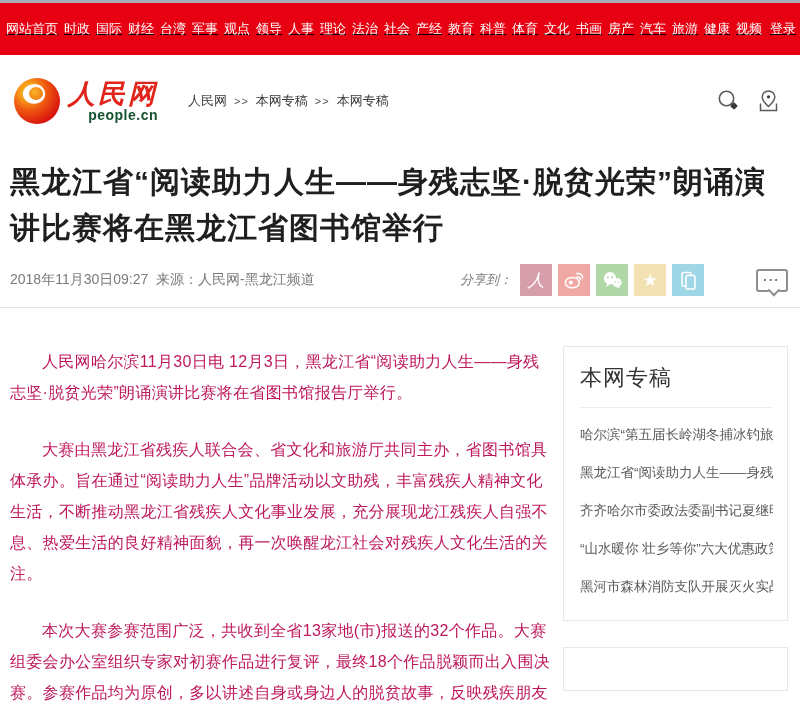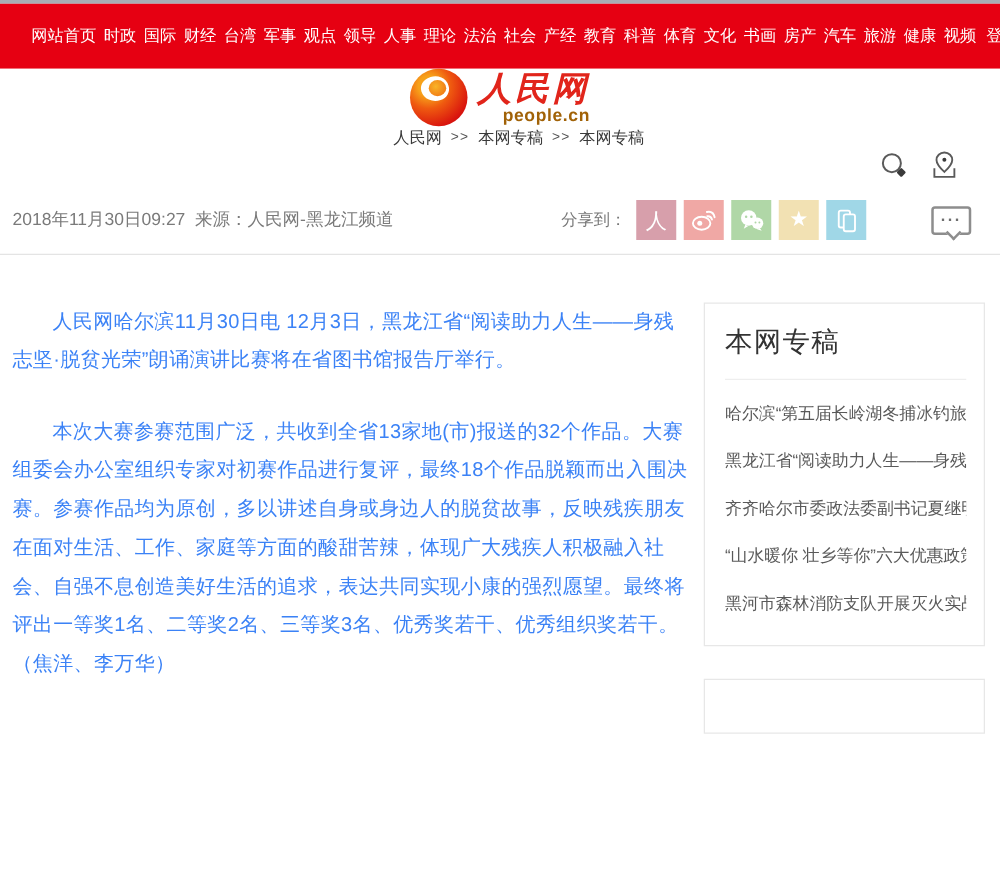--- a/index.html
+++ b/index.html
@@ -3,66 +3,66 @@
 <meta charset="utf-8">
 <style>
   * { margin:0; padding:0; box-sizing:border-box; }
   html,body { width:800px; height:711px; overflow:hidden; background:#fff;
     font-family:"Liberation Sans","DejaVu Sans",sans-serif; }
   .page { width:800px; height:711px; position:relative; background:#fff; }
 
   
   .top-strip { height:3px; background:#a8aeb5; }
   .topnav { height:52px; background:#e60012; display:flex; align-items:center;
-    padding:0 12px 0 22px; white-space:nowrap; }
+    padding:0 12px 0 3px; white-space:nowrap;text-decoration:underline; }
   .topnav a { color:#fff; font-size:13px; text-decoration:none; padding:0 3px; cursor:pointer; }
   .topnav .auth { margin-left:auto; display:flex; }
   .topnav .auth a { padding:0 5px; }
 
   
-  .site-header { height:92px; display:flex; align-items:center; padding:0 27px; background:#fff;flex-direction:column; }
+  .site-header { height:92px; display:flex; align-items:center; padding:0 14px; background:#fff; }
   .logo { display:flex; align-items:center; cursor:pointer; }
   .logo-ball { width:46px; height:46px; border-radius:50%; position:relative; flex:0 0 auto;
     background:radial-gradient(circle at 32% 30%, #f7a21b 0 18%, #ef5a10 40%, #d9140e 75%, #b30b0b 100%); }
   .logo-ball::after { content:""; position:absolute; left:9px; top:6px; width:22px; height:20px;
     border-radius:50% 60% 50% 65%; background:#fff; transform:rotate(-18deg); }
   .logo-ball::before { content:""; position:absolute; left:15px; top:9px; width:14px; height:13px;
     border-radius:50%; background:radial-gradient(circle at 40% 40%, #f9b428, #ef6a10); z-index:1; }
   .logo-text { margin-left:8px; display:flex; flex-direction:column; align-items:flex-end; }
   .logo-cn { color:#e1251b; font-size:27px; font-weight:bold; font-style:italic; letter-spacing:3px; line-height:28px; }
-  .logo-en { color:#a16207; font-size:14px; font-weight:bold; line-height:15px; letter-spacing:.5px;text-align:right; }
+  .logo-en { color:#14532d; font-size:14px; font-weight:bold; line-height:15px; letter-spacing:.5px;text-align:right; }
   .breadcrumb { margin-left:30px; font-size:13px; color:#3a3a3a; display:flex; align-items:center; gap:7px; }
   .breadcrumb a { color:#3a3a3a; text-decoration:none; cursor:pointer; }
   .breadcrumb .sep { color:#555; font-size:11px; letter-spacing:1px; }
   .header-icons { margin-left:auto; display:flex; align-items:center; gap:14px; padding-right:4px; }
   .header-icons svg { display:block; cursor:pointer; }
 
   
   .title-wrap { padding:12px 12px 0 10px; }
   h1.article-title { font-size:30px; line-height:46px; color:#1f1f1f; font-weight:bold; letter-spacing:1px; }
-  .meta-row { display:flex; align-items:center; padding:16px 23px 10px 10px; height:52px; }
+  .meta-row { display:flex; align-items:center; padding:16px 12px 10px 10px; height:52px; }
   .meta-left { font-size:14px; color:#7a7a7a; }
   .meta-left a { color:#7a7a7a; text-decoration:none; }
-  .share { margin-left:auto; display:flex; align-items:center; gap:6px; }
+  .share { margin-left:auto; display:flex; align-items:center; gap:6px;font-style:italic; }
   .share-label { font-size:13px; color:#777; margin-right:2px; }
   .share-btn { width:32px; height:32px; display:flex; align-items:center; justify-content:center;
     cursor:pointer; color:#fff; font-size:17px; }
   .share-btn svg { display:block; }
   .comment-btn { margin-left:46px; width:32px; height:23px; border:2px solid #8d8d8d; border-radius:3px;
     position:relative; display:flex; align-items:center; justify-content:center; cursor:pointer; }
   .comment-dots { color:#6e6e6e; font-size:13px; font-weight:bold; letter-spacing:2px; line-height:8px; margin-top:-6px; }
   .comment-btn::after { content:""; position:absolute; bottom:-6px; left:50%; margin-left:-4px;
     width:7px; height:7px; background:#fff; border-right:2px solid #8d8d8d; border-bottom:2px solid #8d8d8d;
     transform:rotate(45deg) translateY(-2px); }
   .rule { border:none; border-top:1px solid #e4e4e4; margin:4px 0 0 0; }
 
   
   .content-row { display:flex; padding:0 12px 0 10px; }
   article.body-col { width:540px; padding-top:38px; }
-  article.body-col p { font-size:16px; line-height:31px; color:#3b82f6; text-indent:2em;
+  article.body-col p { font-size:16px; line-height:31px; color:#be185d; text-indent:2em;
     margin-bottom:26px; letter-spacing:.3px; }
 
   aside.side-col { margin-left:13px; width:225px; padding-top:38px; }
   .side-box { border:1px solid #e7e7e7; background:#fff; padding:16px 14px 14px 16px; margin-bottom:26px; }
   .side-box h2 { font-size:22px; color:#333; font-weight:normal; letter-spacing:1px; padding-bottom:14px;
     border-bottom:1px solid #eee; }
   .side-box ul { list-style:none; padding-top:8px; }
   .side-box li { height:38px; display:flex; align-items:center; overflow:hidden; }
   .side-box li a { font-size:13.5px; color:#595959; text-decoration:none; white-space:nowrap;
     overflow:hidden; cursor:pointer; }
@@ -125,20 +125,23 @@
         <rect x="16.2" y="15.2" width="5.5" height="5.5" rx="1" fill="#3a3a3a" transform="rotate(45 19 18)"></rect>
       </svg>
       <svg width="27" height="27" viewBox="0 0 27 27">
         <path d="M13.5 3 C9.8 3 7.2 5.8 7.2 8.9 C7.2 12.6 13.5 18.5 13.5 18.5 C13.5 18.5 19.8 12.6 19.8 8.9 C19.8 5.8 17.2 3 13.5 3 Z" fill="#fff" stroke="#5a5a5a" stroke-width="1.5"></path>
         <circle cx="13.5" cy="8.8" r="1.6" fill="#3a3a3a"></circle>
         <path d="M5.5 15.5 L5.5 22.5 L21.5 22.5 L21.5 15.5" fill="none" stroke="#5a5a5a" stroke-width="1.5"></path>
       </svg>
     </div>
   </header>
 
+  <div class="title-wrap">
+    <h1 class="article-title">黑龙江省“阅读助力人生——身残志坚·脱贫光荣”朗诵演讲比赛将在黑龙江省图书馆举行</h1>
+  </div>
 
   <div class="meta-row">
     <div class="meta-left">
       <span>2018年11月30日09:27</span>&nbsp;
       <span>来源：</span><a>人民网-黑龙江频道</a>
     </div>
     <div class="share">
       <span class="share-label">分享到：</span>
       <span class="share-btn" style="background-color: rgb(215, 159, 171);">人</span>
       <span class="share-btn" style="background-color: rgb(240, 168, 165);">
@@ -172,20 +175,21 @@
         <span class="comment-dots">...</span>
       </span>
     </div>
   </div>
 
   <hr class="rule">
 
   <div class="content-row">
     <article class="body-col">
       <p>人民网哈尔滨11月30日电 12月3日，黑龙江省“阅读助力人生——身残志坚·脱贫光荣”朗诵演讲比赛将在省图书馆报告厅举行。</p>
+      <p>大赛由黑龙江省残疾人联合会、省文化和旅游厅共同主办，省图书馆具体承办。旨在通过“阅读助力人生”品牌活动以文助残，丰富残疾人精神文化生活，不断推动黑龙江省残疾人文化事业发展，充分展现龙江残疾人自强不息、热爱生活的良好精神面貌，再一次唤醒龙江社会对残疾人文化生活的关注。</p>
       <p>本次大赛参赛范围广泛，共收到全省13家地(市)报送的32个作品。大赛组委会办公室组织专家对初赛作品进行复评，最终18个作品脱颖而出入围决赛。参赛作品均为原创，多以讲述自身或身边人的脱贫故事，反映残疾朋友在面对生活、工作、家庭等方面的酸甜苦辣，体现广大残疾人积极融入社会、自强不息创造美好生活的追求，表达共同实现小康的强烈愿望。最终将评出一等奖1名、二等奖2名、三等奖3名、优秀奖若干、优秀组织奖若干。（焦洋、李万华）</p>
     </article>
 
     <aside class="side-col">
       <section class="side-box">
         <h2>本网专稿</h2>
         <ul>
           <li>
               <a>哈尔滨“第五届长岭湖冬捕冰钓旅游节...</a>
             </li>

